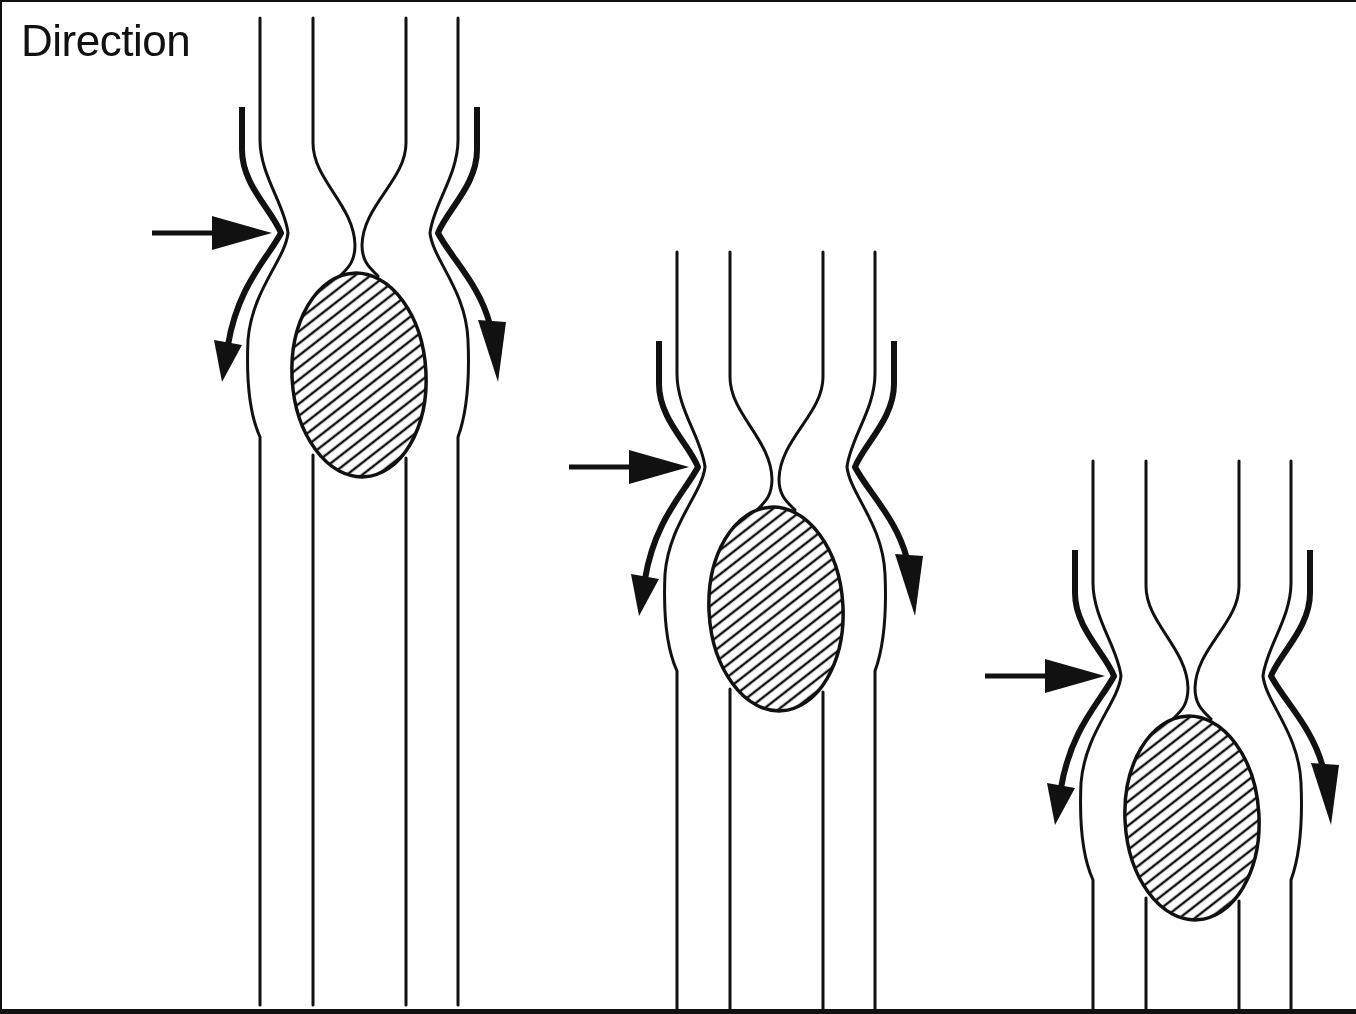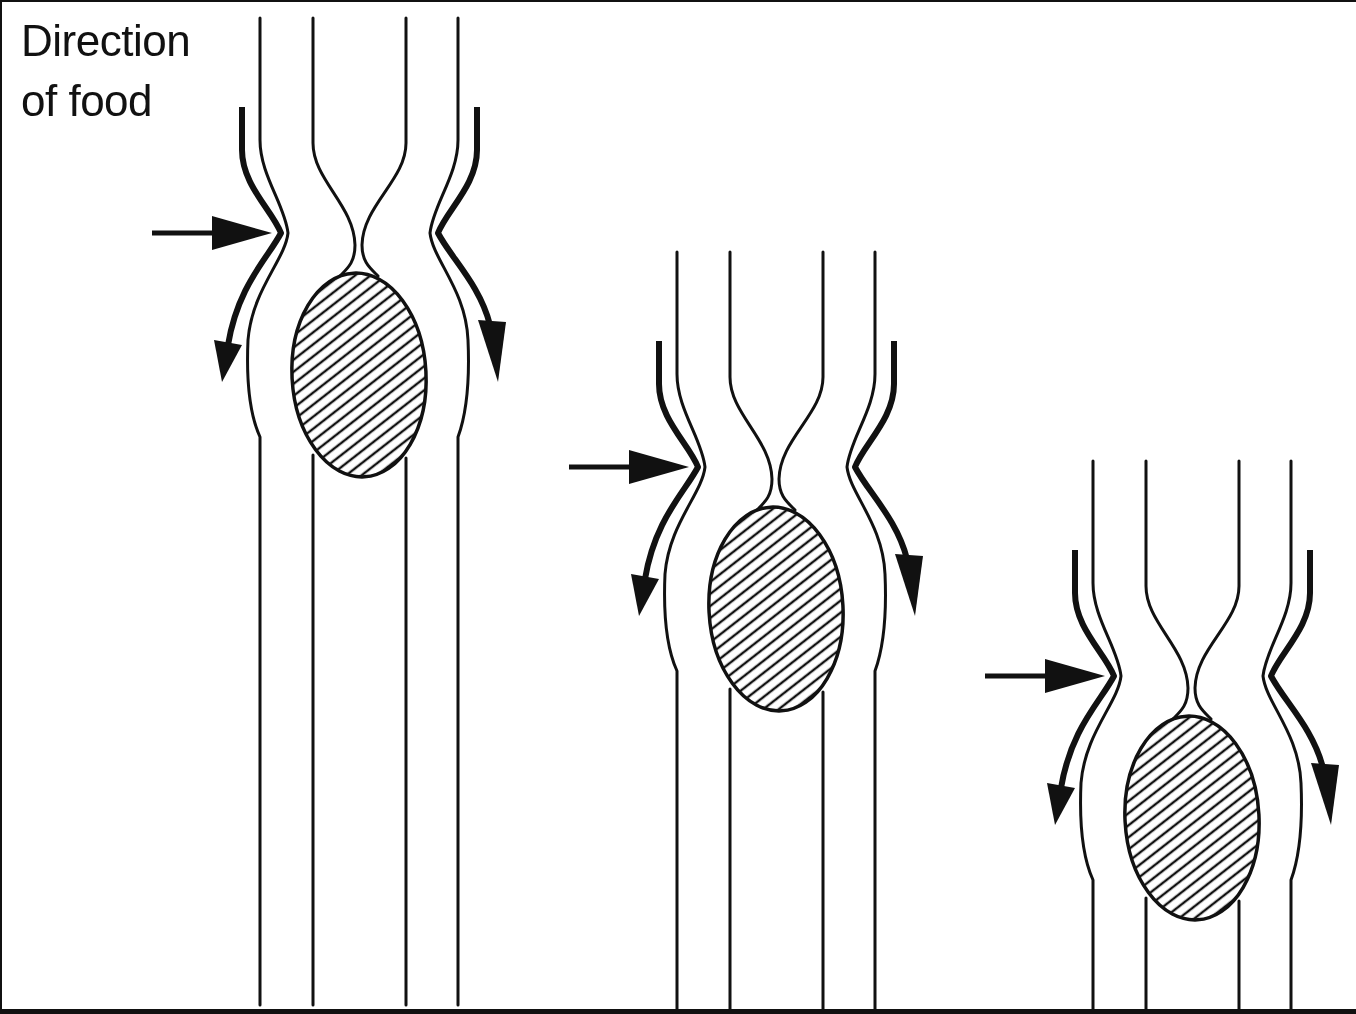--- a/index.html
+++ b/index.html
@@ -30,21 +30,20 @@
     .push { fill: none; stroke: #111; stroke-width: 5; }
     .head { fill: #111; stroke: none; }
     .bolus { stroke: #111; stroke-width: 3.5; }
   </style>
 </head>
 <body>
 
 <div class="frame">
   <div class="label">
     <span>Direction</span>
-    <span>of food</span>
   </div>
 
   <svg class="diagram" width="1356" height="1014" viewBox="0 0 1356 1014">
     <defs>
       <pattern id="hatch" patternUnits="userSpaceOnUse" width="9.5" height="9.5" patternTransform="rotate(-35)">
         <rect width="9.5" height="9.5" fill="#fff"></rect>
         <line x1="0" y1="4.75" x2="9.5" y2="4.75" stroke="#111" stroke-width="2.4"></line>
       </pattern>
 
       <g id="stage">

